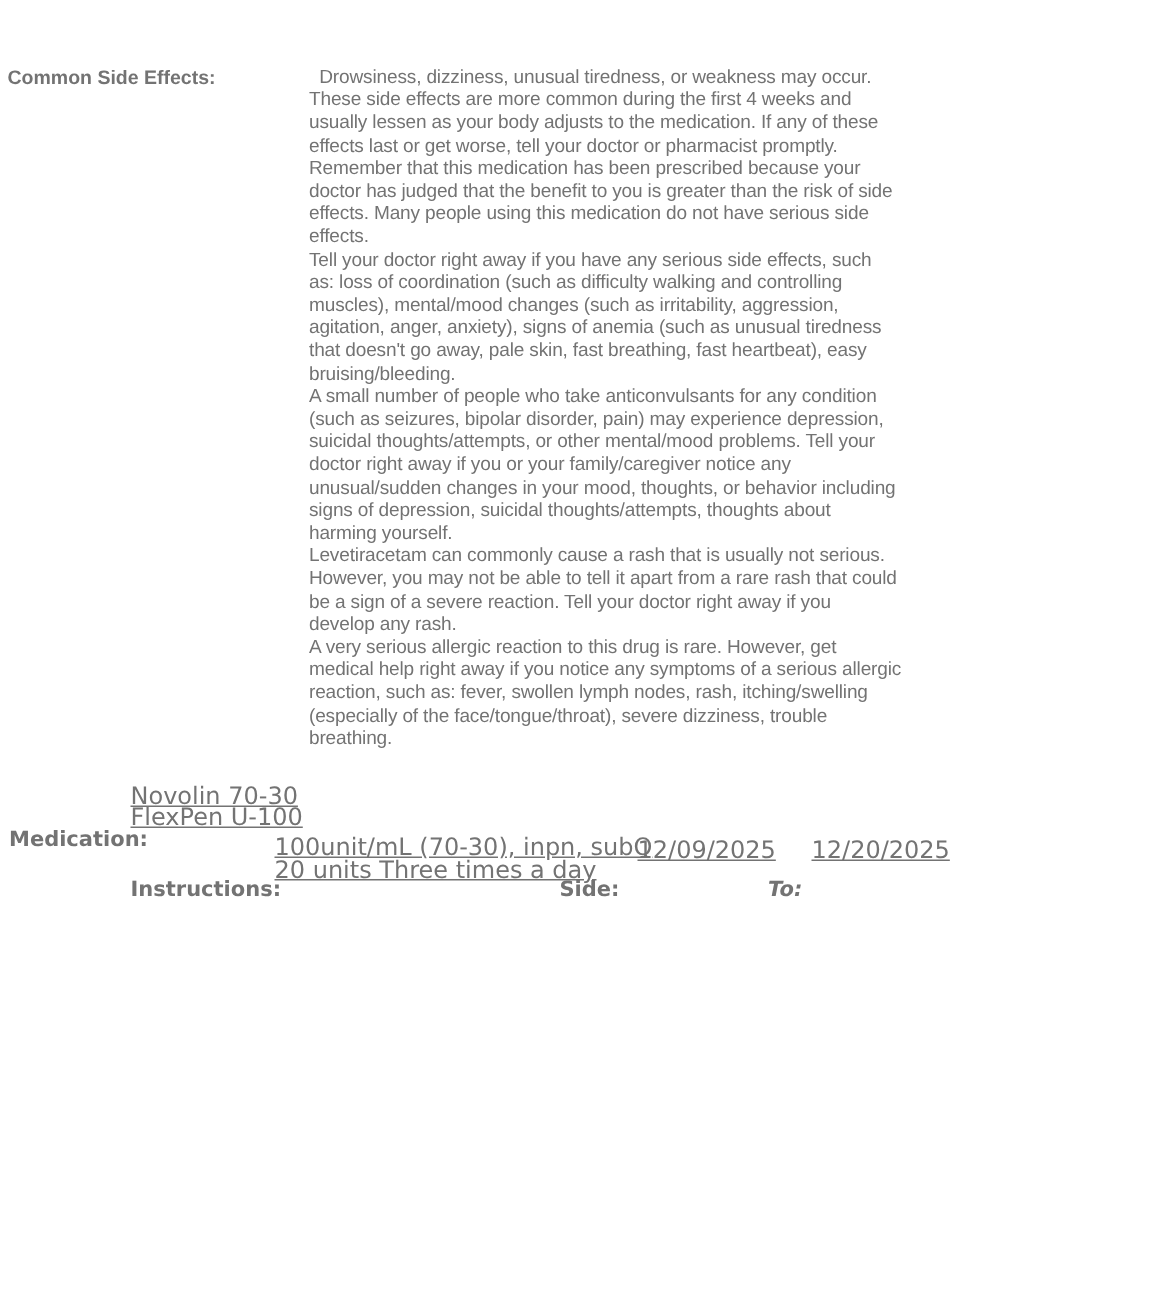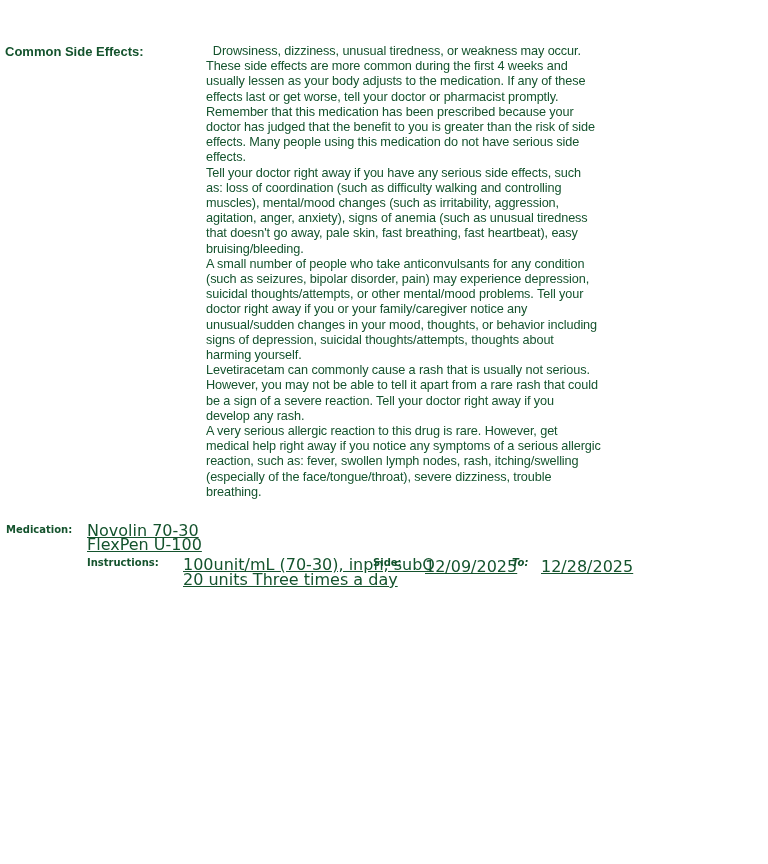--- a/index.html
+++ b/index.html
@@ -2,21 +2,21 @@
 <html><head>
 <meta charset="utf-8">
 <style>
   * { margin: 0; padding: 0; box-sizing: border-box; }
   html, body { background: #ffffff; }
   .page {
     position: relative;
     width: 768px;
     height: 732px;
     background: #ffffff;
-    color: #14532d;
+    color: #737373;
     overflow: hidden;
   }
   
   .cse-label {
     position: absolute;
     left: 5px;
     top: 44px;
     font-family: "Liberation Sans", sans-serif;
     font-weight: bold;
     font-size: 13px;
@@ -29,21 +29,21 @@
     top: 44px;
     font-family: "Liberation Sans", sans-serif;
     font-size: 12.7px;
     line-height: 15.2px;
     white-space: pre;
     letter-spacing: -0.1px;
     margin-left: 23px;
   }
   
   .v { font-family: "DejaVu Sans", sans-serif; font-size: 16px; text-decoration: underline; }
-  .vb { font-family: "DejaVu Sans", sans-serif; font-size: 10px; font-weight: bold; }
+  .vb { font-family: "DejaVu Sans", sans-serif; font-size: 14px; font-weight: bold; margin-top: 28px; }
   .med-label   { position: absolute; left: 6px;   top: 524px; white-space: pre; }
   .med-value   { position: absolute; left: 87px;  top: 524px; white-space: pre; line-height: 14px; }
   .instr-label { position: absolute; left: 87px;  top: 557px; white-space: pre; }
   .instr-value { position: absolute; left: 183px; top: 557px; white-space: pre; line-height: 15px; }
   .from-label  { position: absolute; left: 373px; top: 557px; white-space: pre; }
   .from-value  { position: absolute; left: 425px; top: 557px; white-space: pre; }
   .to-label    { position: absolute; left: 512px; top: 557px; white-space: pre; font-style: italic; }
   .to-value    { position: absolute; left: 541px; top: 557px; white-space: pre; }
 </style>
 </head>
@@ -93,15 +93,15 @@
 
   <div class="instr-value v">100unit/mL (70-30), inpn, subQ
 20 units Three times a day</div>
 
   <div class="from-label vb">Side:</div>
 
   <div class="from-value v">12/09/2025</div>
 
   <div class="to-label vb">To:</div>
 
-  <div class="to-value v">12/28/2025</div>
+  <div class="to-value v">12/20/2025</div>
 
 </div>
 
 </body></html>

